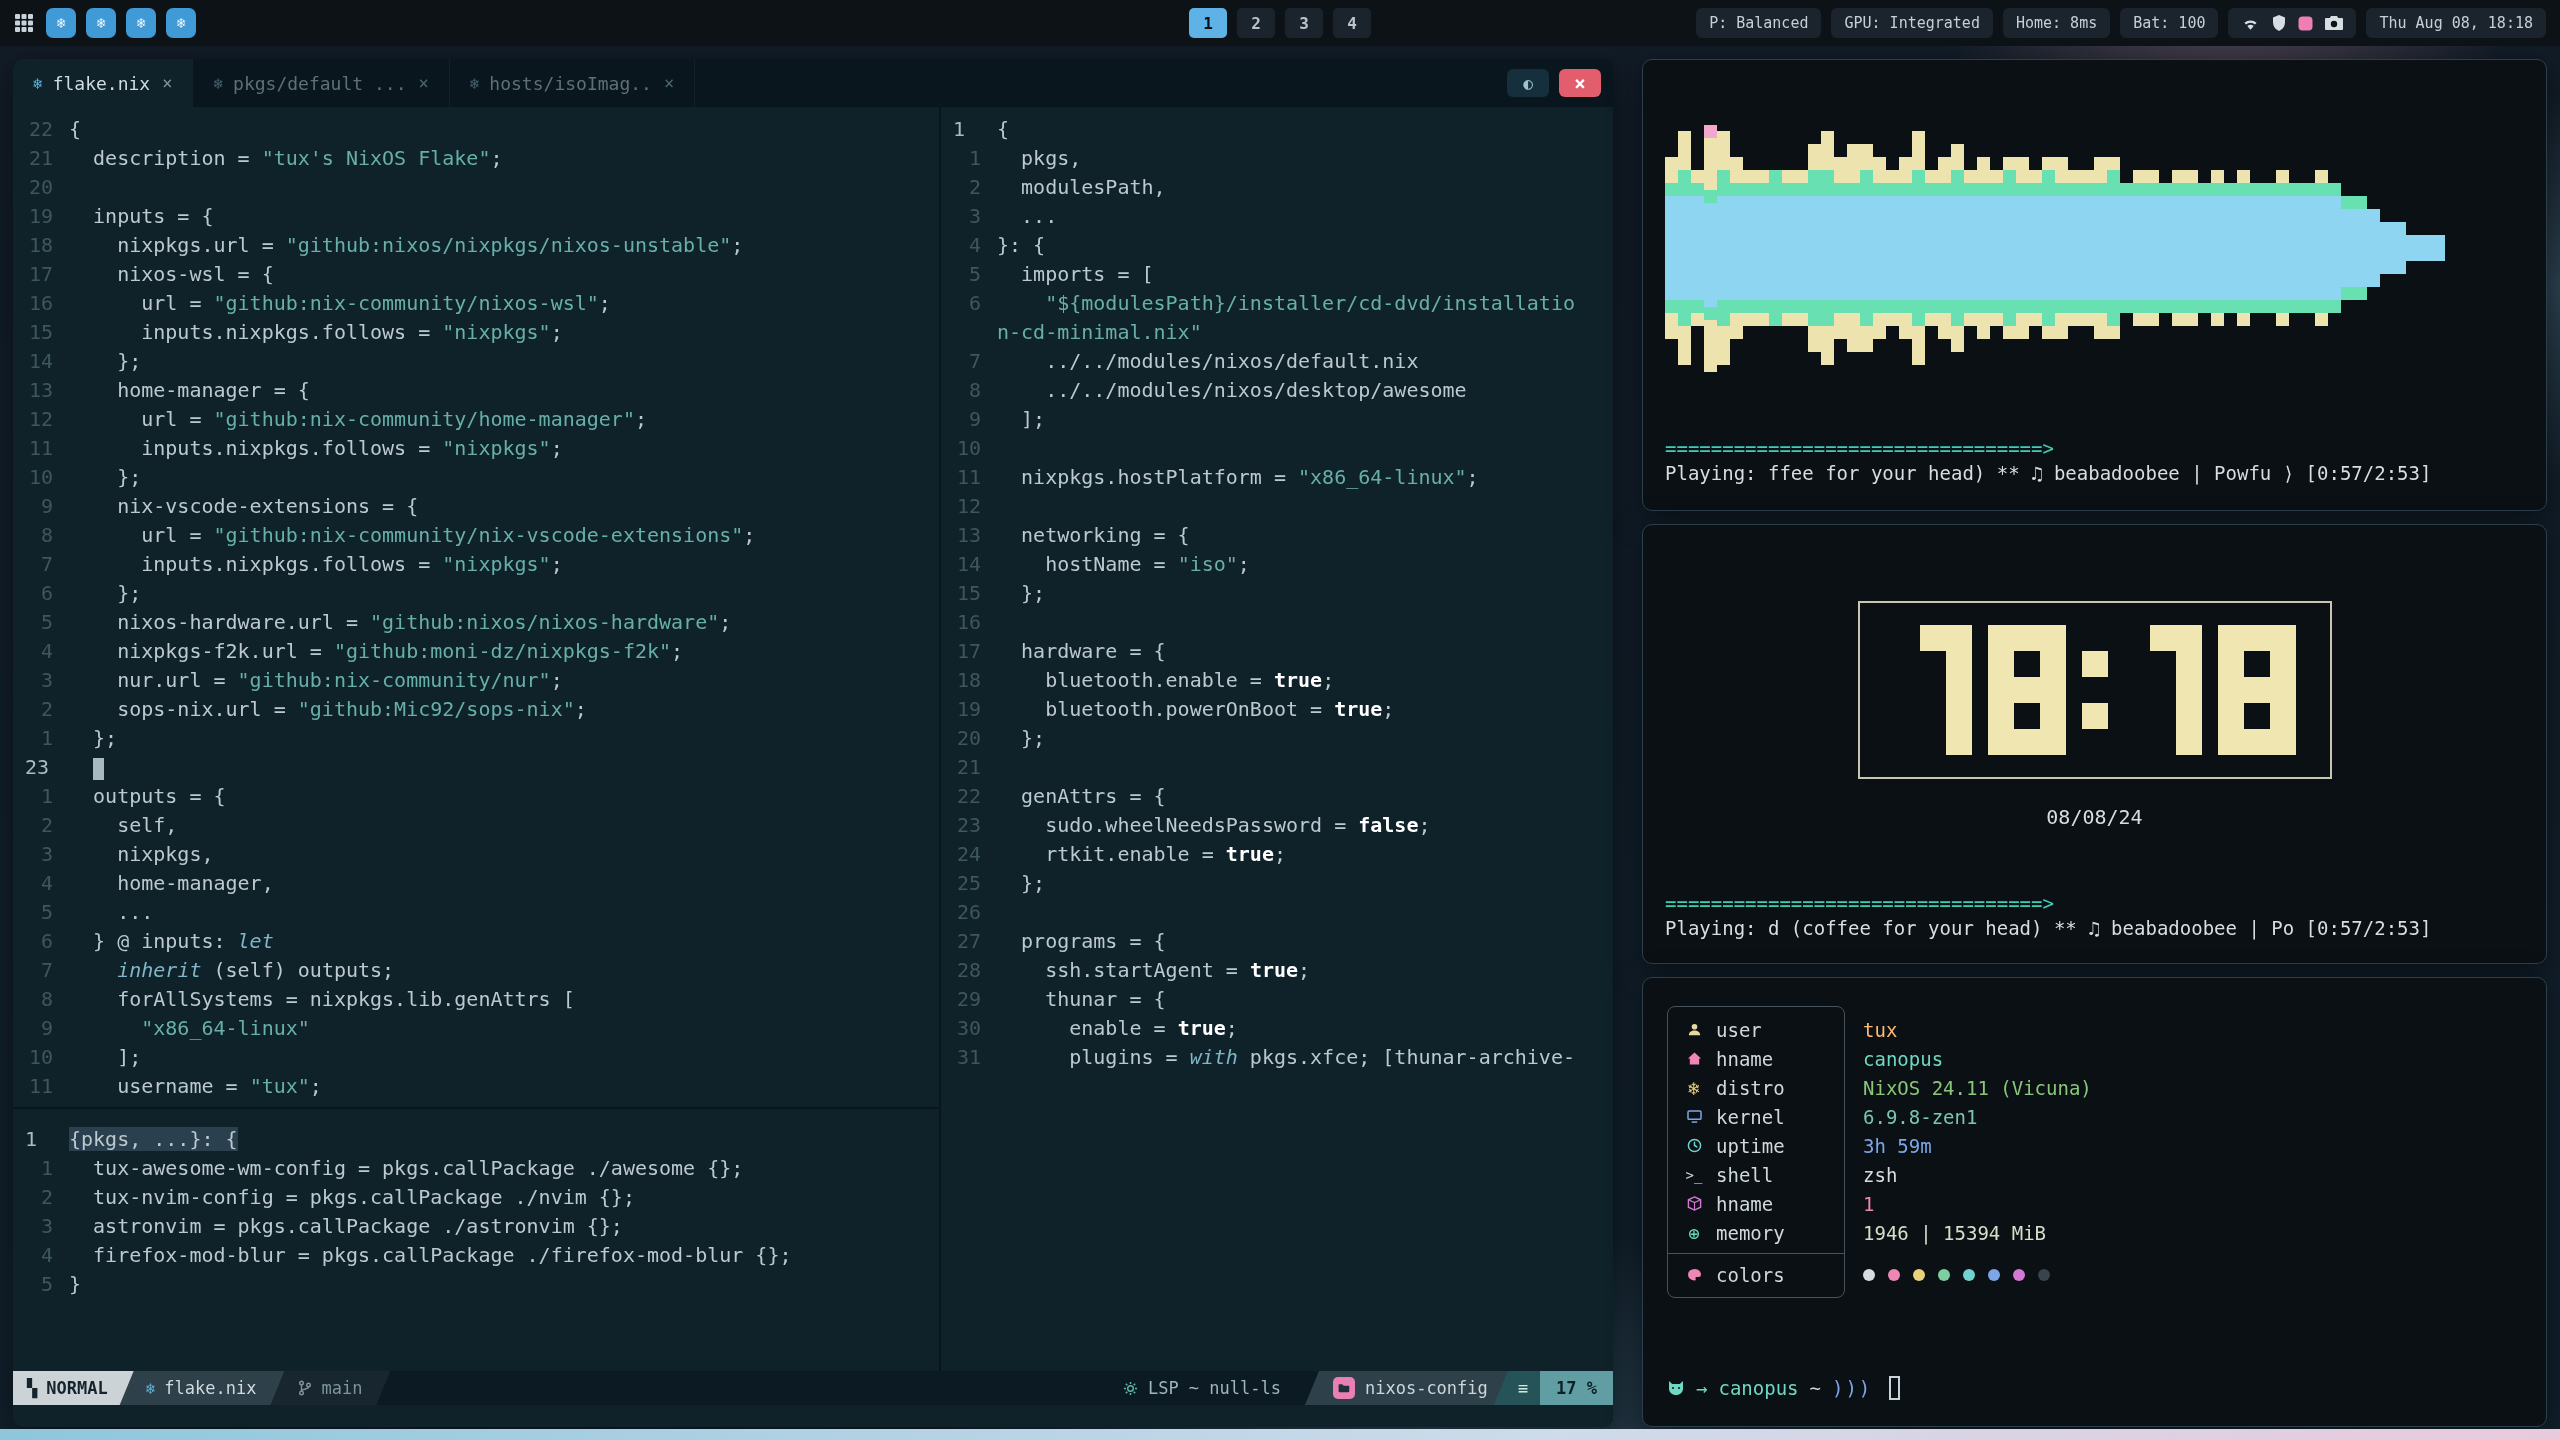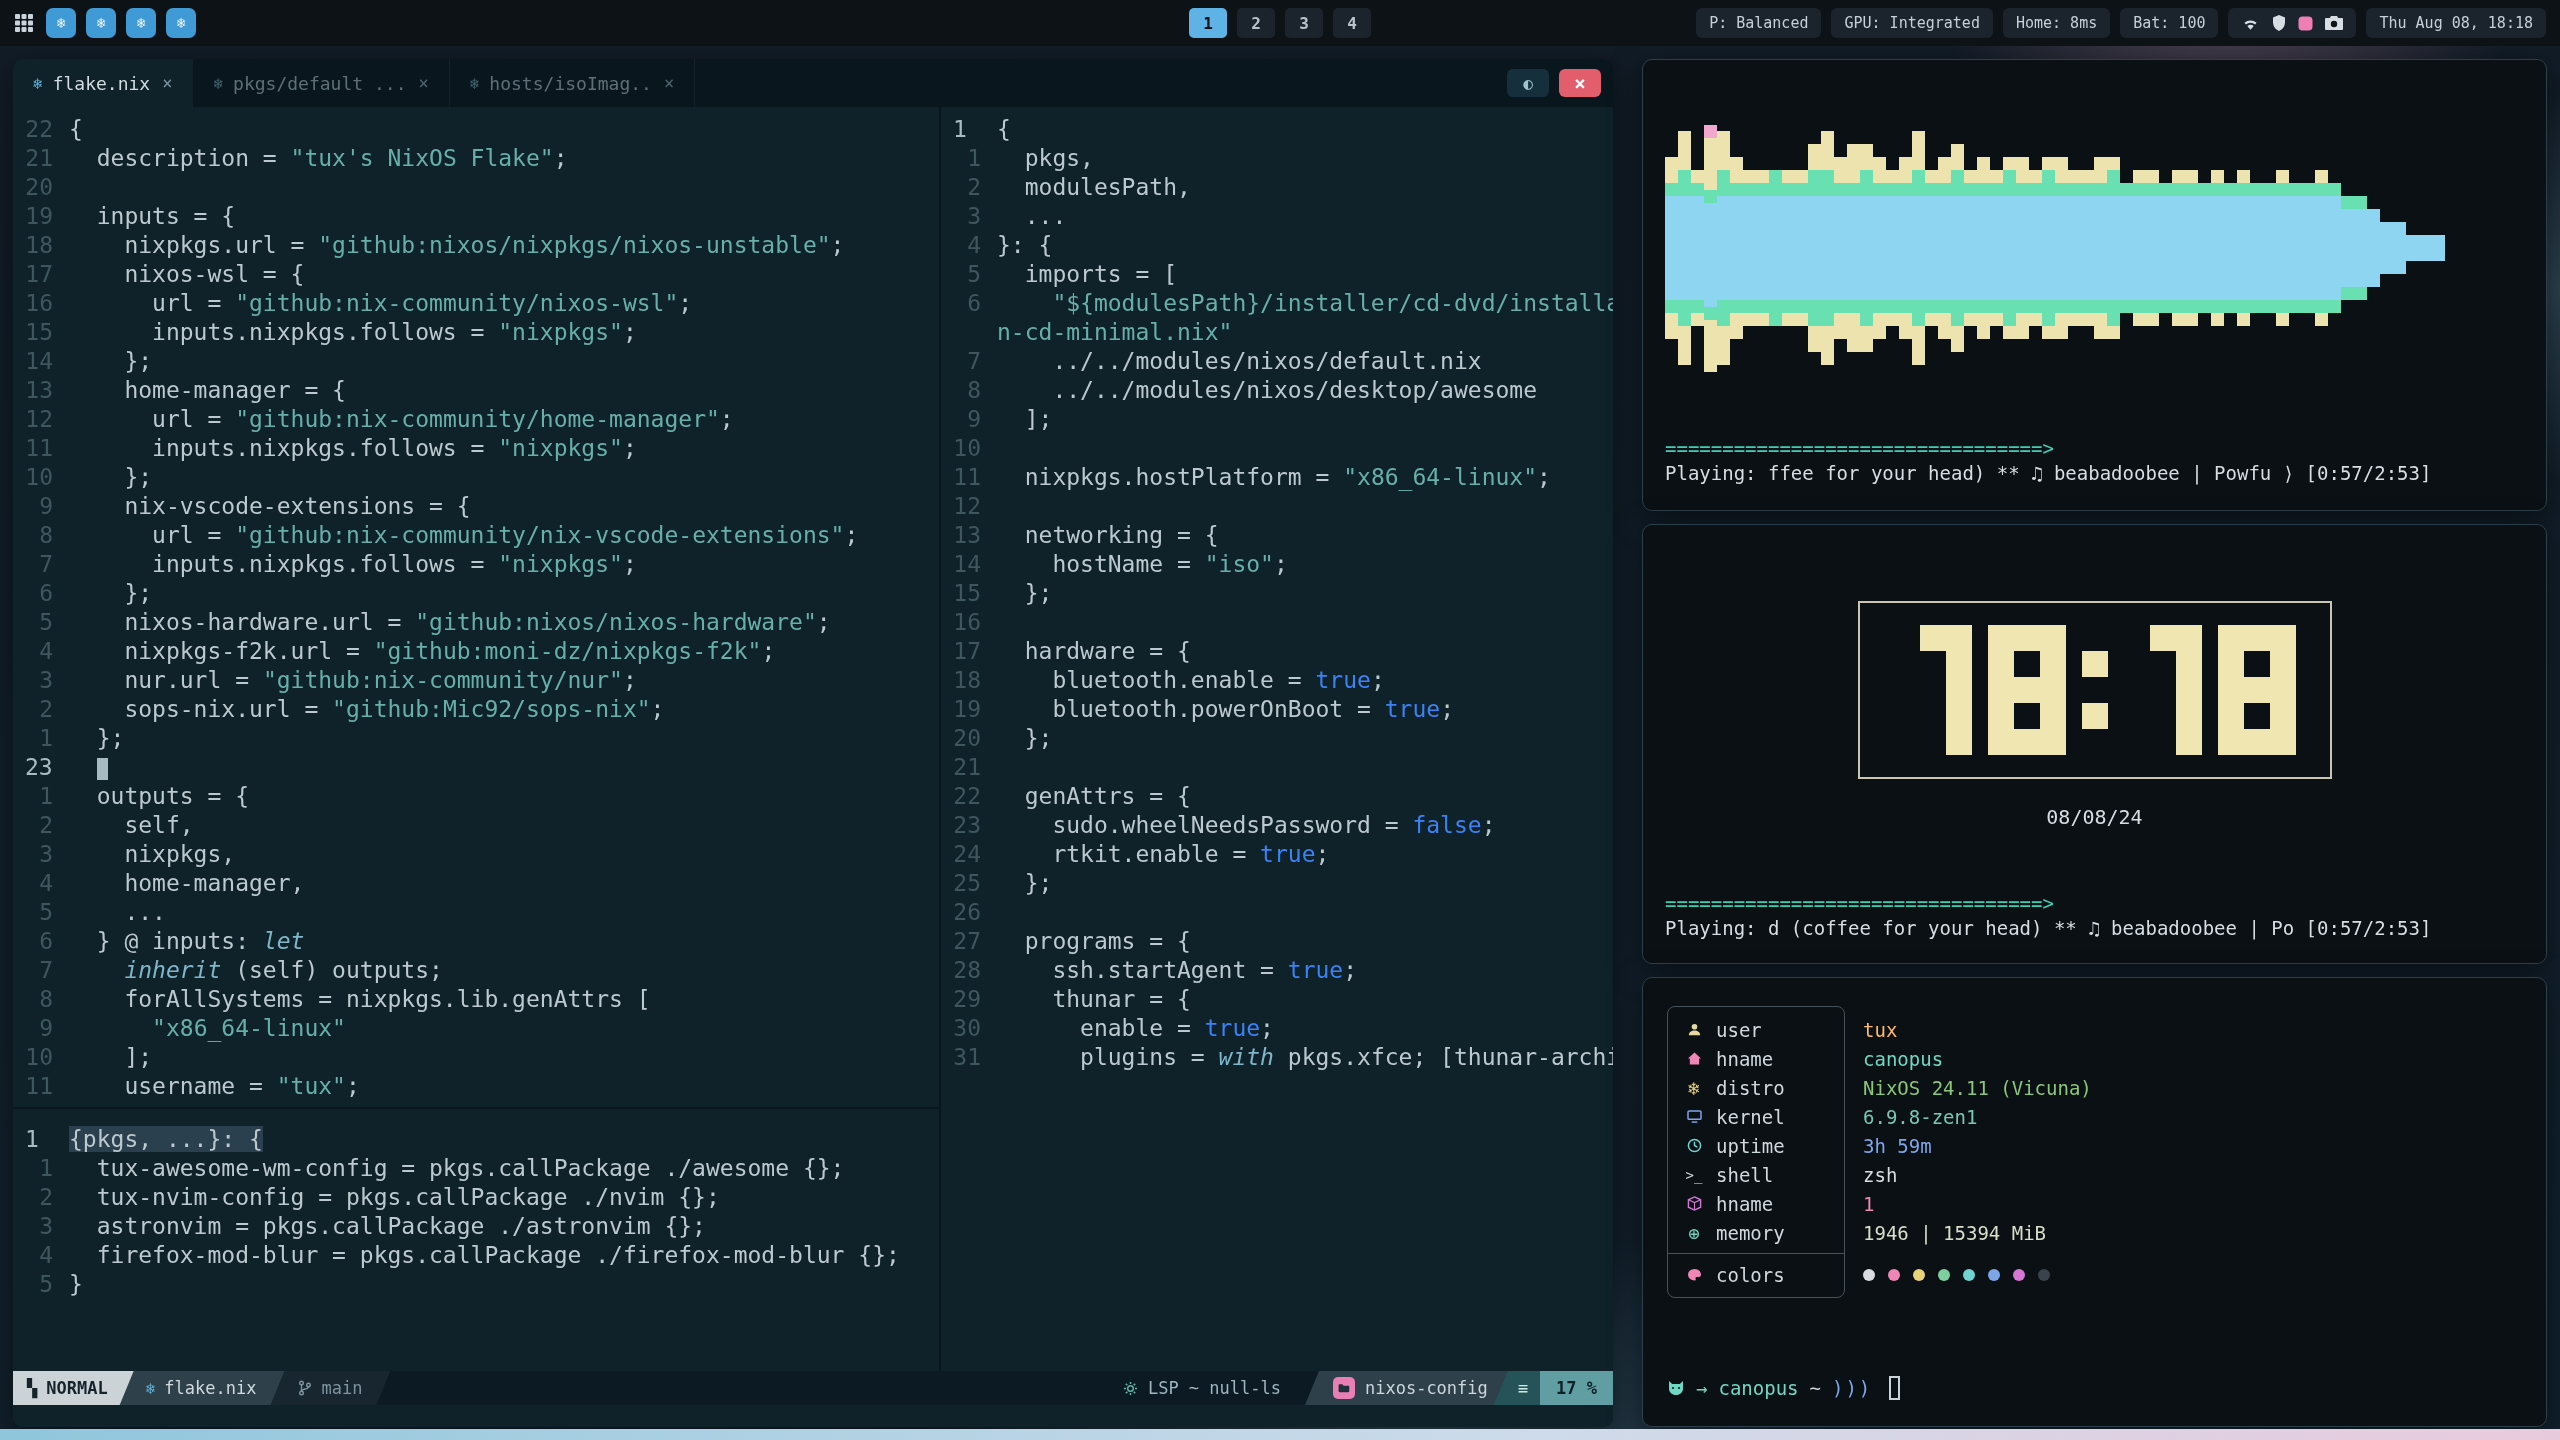--- a/index.html
+++ b/index.html
@@ -45,29 +45,29 @@
   .tab-controls{margin-left:auto;display:flex;align-items:center;gap:10px;padding-right:12px;}
   .btn-toggle{width:42px;height:28px;border-radius:6px;background:#15303c;color:#9fc3cf;
     display:flex;align-items:center;justify-content:center;font-size:16px;}
   .btn-close{width:42px;height:28px;border-radius:6px;background:#e25e6d;color:#fff;
     display:flex;align-items:center;justify-content:center;font-size:19px;font-weight:bold;}
 
   .code-area{flex:1;display:flex;min-height:0;}
   .col-left{width:926px;display:flex;flex-direction:column;}
   .vsep{width:2px;background:#0a161d;}
   .hsep{height:2px;background:#0a161d;}
-  .pane{overflow:hidden;padding-top:8px;font-size:23px;}
+  .pane{overflow:hidden;padding-top:8px;font-size:20px;}
   #pane-flake{height:1000px;flex:0 0 auto;}
   #pane-pkgs{flex:1;padding-top:16px;}
   #pane-iso{flex:1;}
   .cl{display:flex;height:29px;line-height:29px;white-space:pre;}
   .ln{width:56px;flex:0 0 56px;text-align:right;padding-right:16px;color:#3e575f;}
   .ln.cur{text-align:left;padding-left:12px;color:#a8bcc3;}
   .ct{color:#bcc9ce;}
-  .s{color:#67b0aa;} .b{color:#3b82f6;} .k{color:#7fb6c9;font-style:italic;}
+  .s{color:#67b0aa;} .b{color:#ffffff;font-weight:bold;} .k{color:#7fb6c9;font-style:italic;}
   .sel{background:rgba(118,156,186,0.26);}
   .cursor{display:inline-block;width:11px;height:22px;background:#a6bac1;vertical-align:middle;}
 
   .statusline{height:34px;flex:0 0 34px;background:#0c1b23;display:flex;align-items:stretch;
     font-size:17px;position:relative;}
   .sl-left{display:flex;align-items:stretch;}
   .seg{display:flex;align-items:center;}
   .seg-mode{background:#ccd3d6;color:#15242c;font-weight:bold;gap:9px;padding:0 26px 0 14px;
     clip-path:polygon(0 0,100% 0,calc(100% - 14px) 100%,0 100%);position:relative;z-index:3;}
   .seg-file{background:#2e4049;color:#d0dade;gap:9px;padding:0 28px 0 26px;margin-left:-14px;

